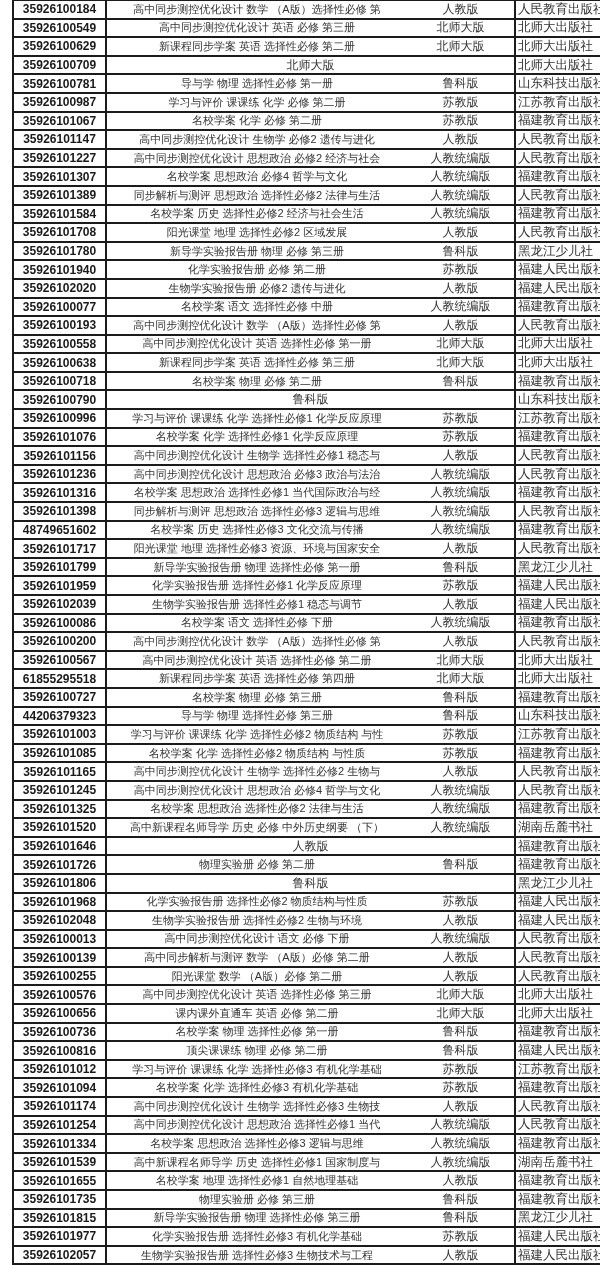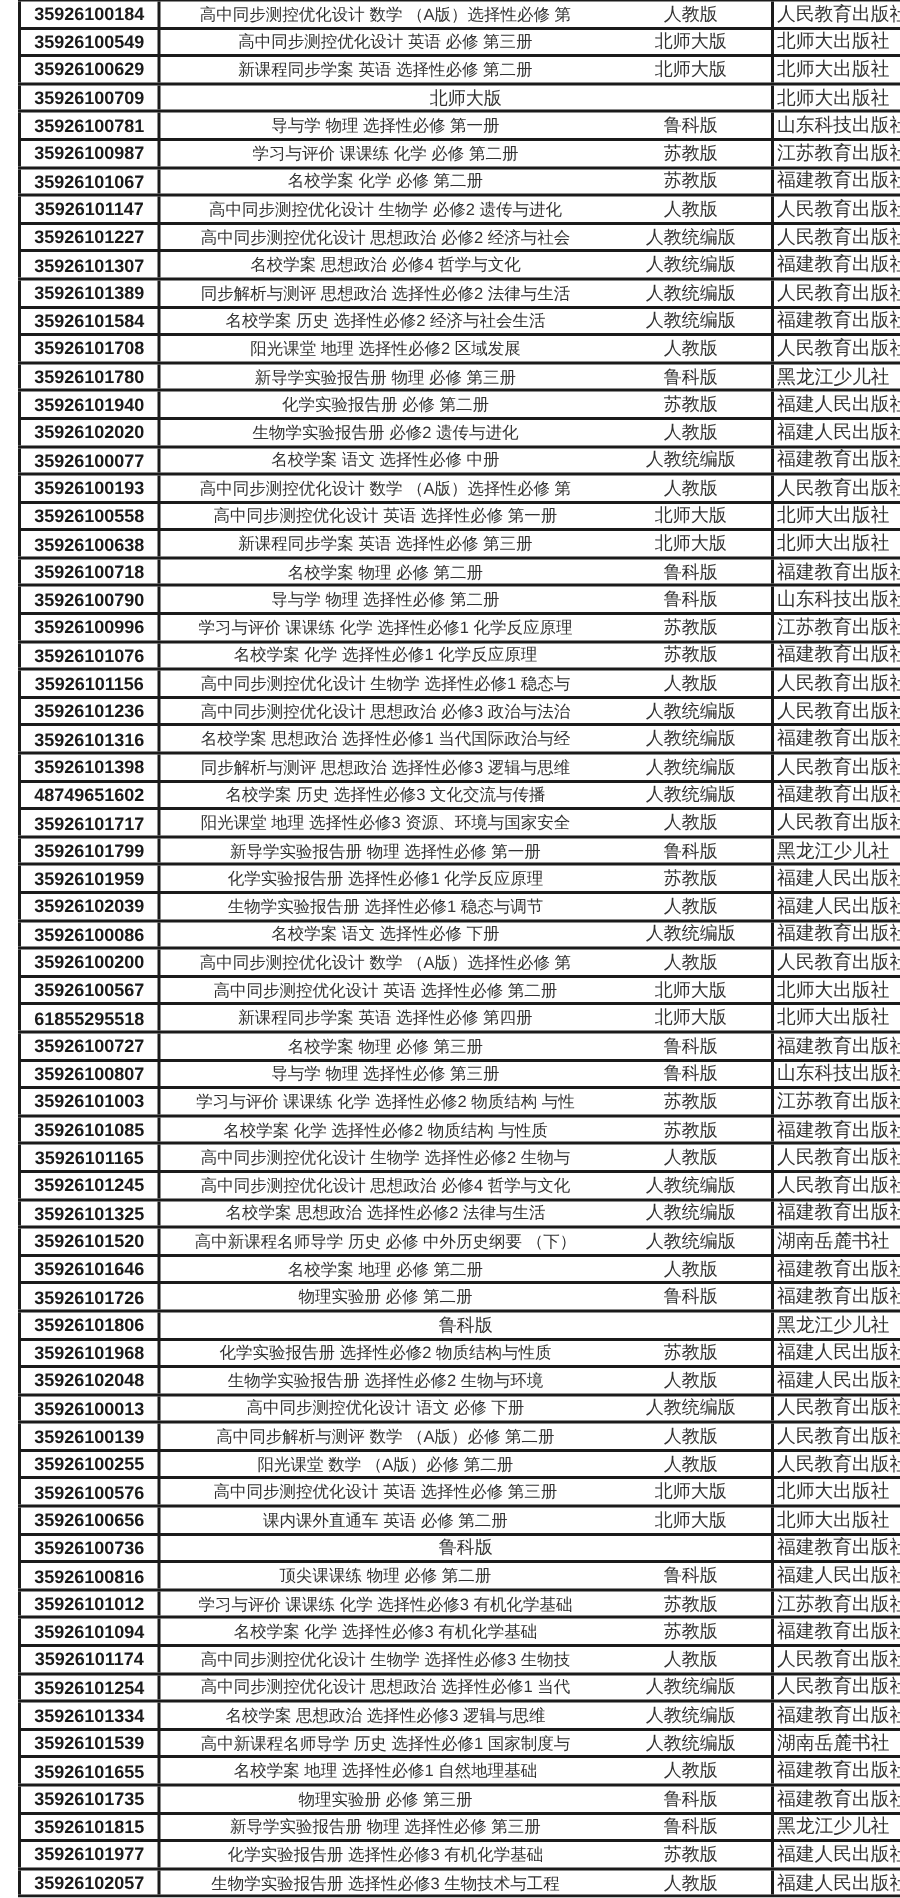--- a/index.html
+++ b/index.html
@@ -213,21 +213,20 @@
 
   <div class="row">
     <div class="cell c-id">35926100718</div>
     <div class="cell c-title">名校学案 物理 必修 第二册</div>
     <div class="cell c-ver">鲁科版</div>
     <div class="cell c-pub">福建教育出版社</div>
   </div>
 
   <div class="row">
     <div class="cell c-id">35926100790</div>
-    <div class="cell c-title">导与学 物理 选择性必修 第二册</div>
     <div class="cell c-ver">鲁科版</div>
     <div class="cell c-pub">山东科技出版社</div>
   </div>
 
   <div class="row">
     <div class="cell c-id">35926100996</div>
     <div class="cell c-title">学习与评价 课课练 化学 选择性必修1 化学反应原理</div>
     <div class="cell c-ver">苏教版</div>
     <div class="cell c-pub">江苏教育出版社</div>
   </div>
@@ -331,21 +330,21 @@
   </div>
 
   <div class="row">
     <div class="cell c-id">35926100727</div>
     <div class="cell c-title">名校学案 物理 必修 第三册</div>
     <div class="cell c-ver">鲁科版</div>
     <div class="cell c-pub">福建教育出版社</div>
   </div>
 
   <div class="row">
-    <div class="cell c-id">35926100807</div>
+    <div class="cell c-id">44206379323</div>
     <div class="cell c-title">导与学 物理 选择性必修 第三册</div>
     <div class="cell c-ver">鲁科版</div>
     <div class="cell c-pub">山东科技出版社</div>
   </div>
 
   <div class="row">
     <div class="cell c-id">35926101003</div>
     <div class="cell c-title">学习与评价 课课练 化学 选择性必修2 物质结构 与性</div>
     <div class="cell c-ver">苏教版</div>
     <div class="cell c-pub">江苏教育出版社</div>
@@ -381,21 +380,20 @@
 
   <div class="row">
     <div class="cell c-id">35926101520</div>
     <div class="cell c-title">高中新课程名师导学 历史 必修 中外历史纲要 （下）</div>
     <div class="cell c-ver">人教统编版</div>
     <div class="cell c-pub">湖南岳麓书社</div>
   </div>
 
   <div class="row">
     <div class="cell c-id">35926101646</div>
-    <div class="cell c-title">名校学案 地理 必修 第二册</div>
     <div class="cell c-ver">人教版</div>
     <div class="cell c-pub">福建教育出版社</div>
   </div>
 
   <div class="row">
     <div class="cell c-id">35926101726</div>
     <div class="cell c-title">物理实验册 必修 第二册</div>
     <div class="cell c-ver">鲁科版</div>
     <div class="cell c-pub">福建教育出版社</div>
   </div>
@@ -450,20 +448,21 @@
 
   <div class="row">
     <div class="cell c-id">35926100656</div>
     <div class="cell c-title">课内课外直通车 英语 必修 第二册</div>
     <div class="cell c-ver">北师大版</div>
     <div class="cell c-pub">北师大出版社</div>
   </div>
 
   <div class="row">
     <div class="cell c-id">35926100736</div>
+    <div class="cell c-title">名校学案 物理 选择性必修 第一册</div>
     <div class="cell c-ver">鲁科版</div>
     <div class="cell c-pub">福建教育出版社</div>
   </div>
 
   <div class="row">
     <div class="cell c-id">35926100816</div>
     <div class="cell c-title">顶尖课课练 物理 必修 第二册</div>
     <div class="cell c-ver">鲁科版</div>
     <div class="cell c-pub">福建人民出版社</div>
   </div>

